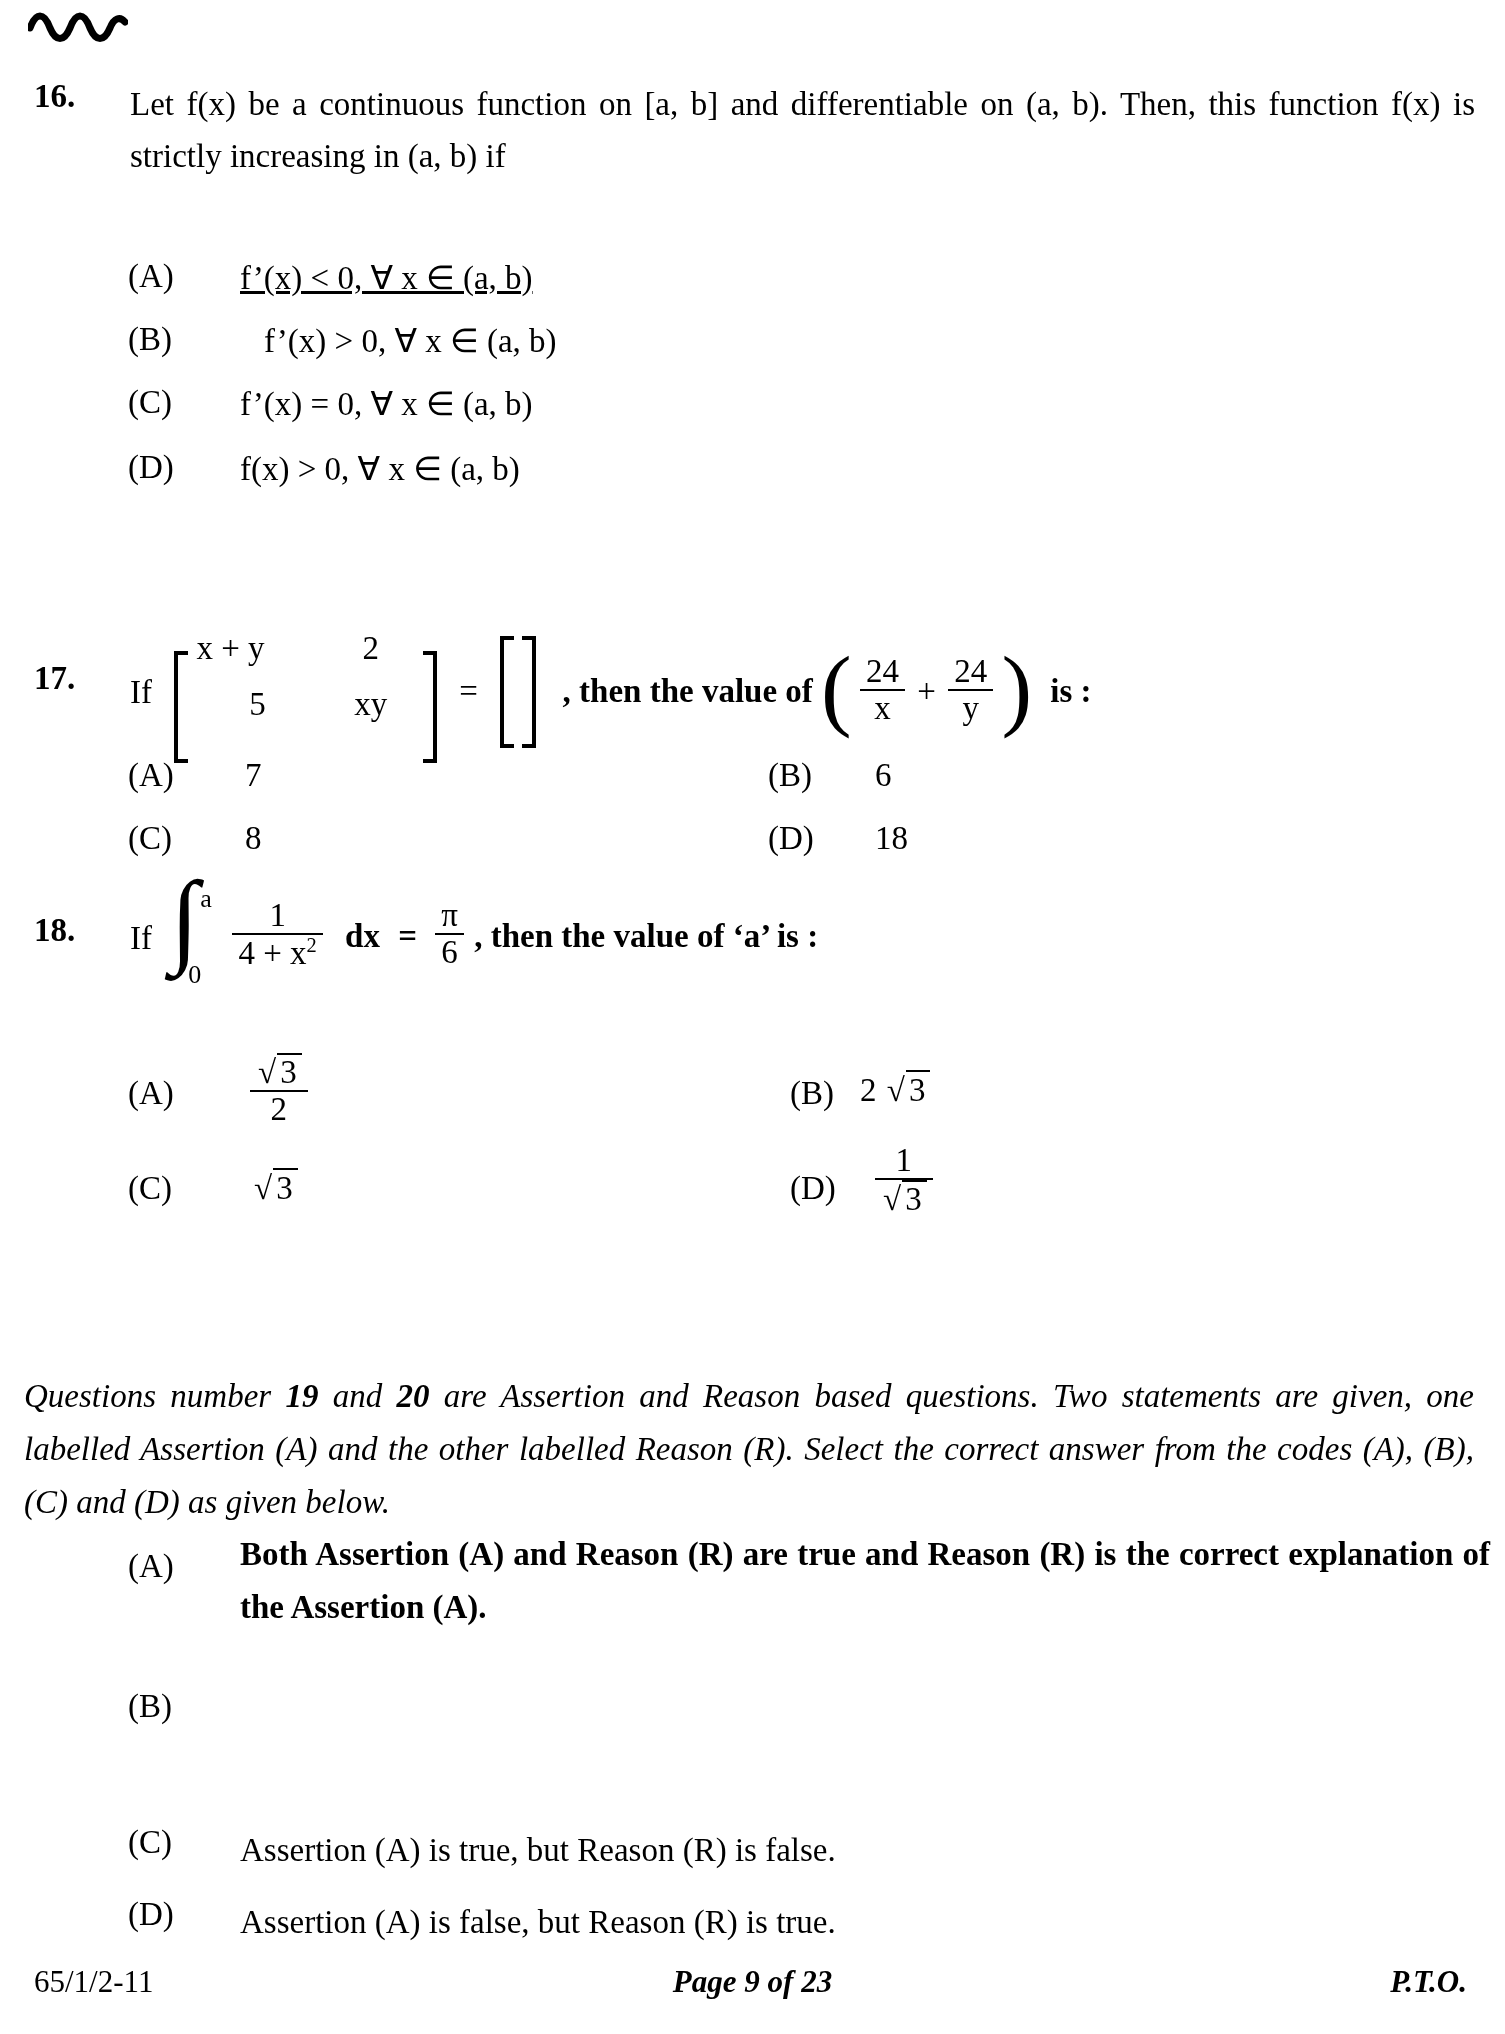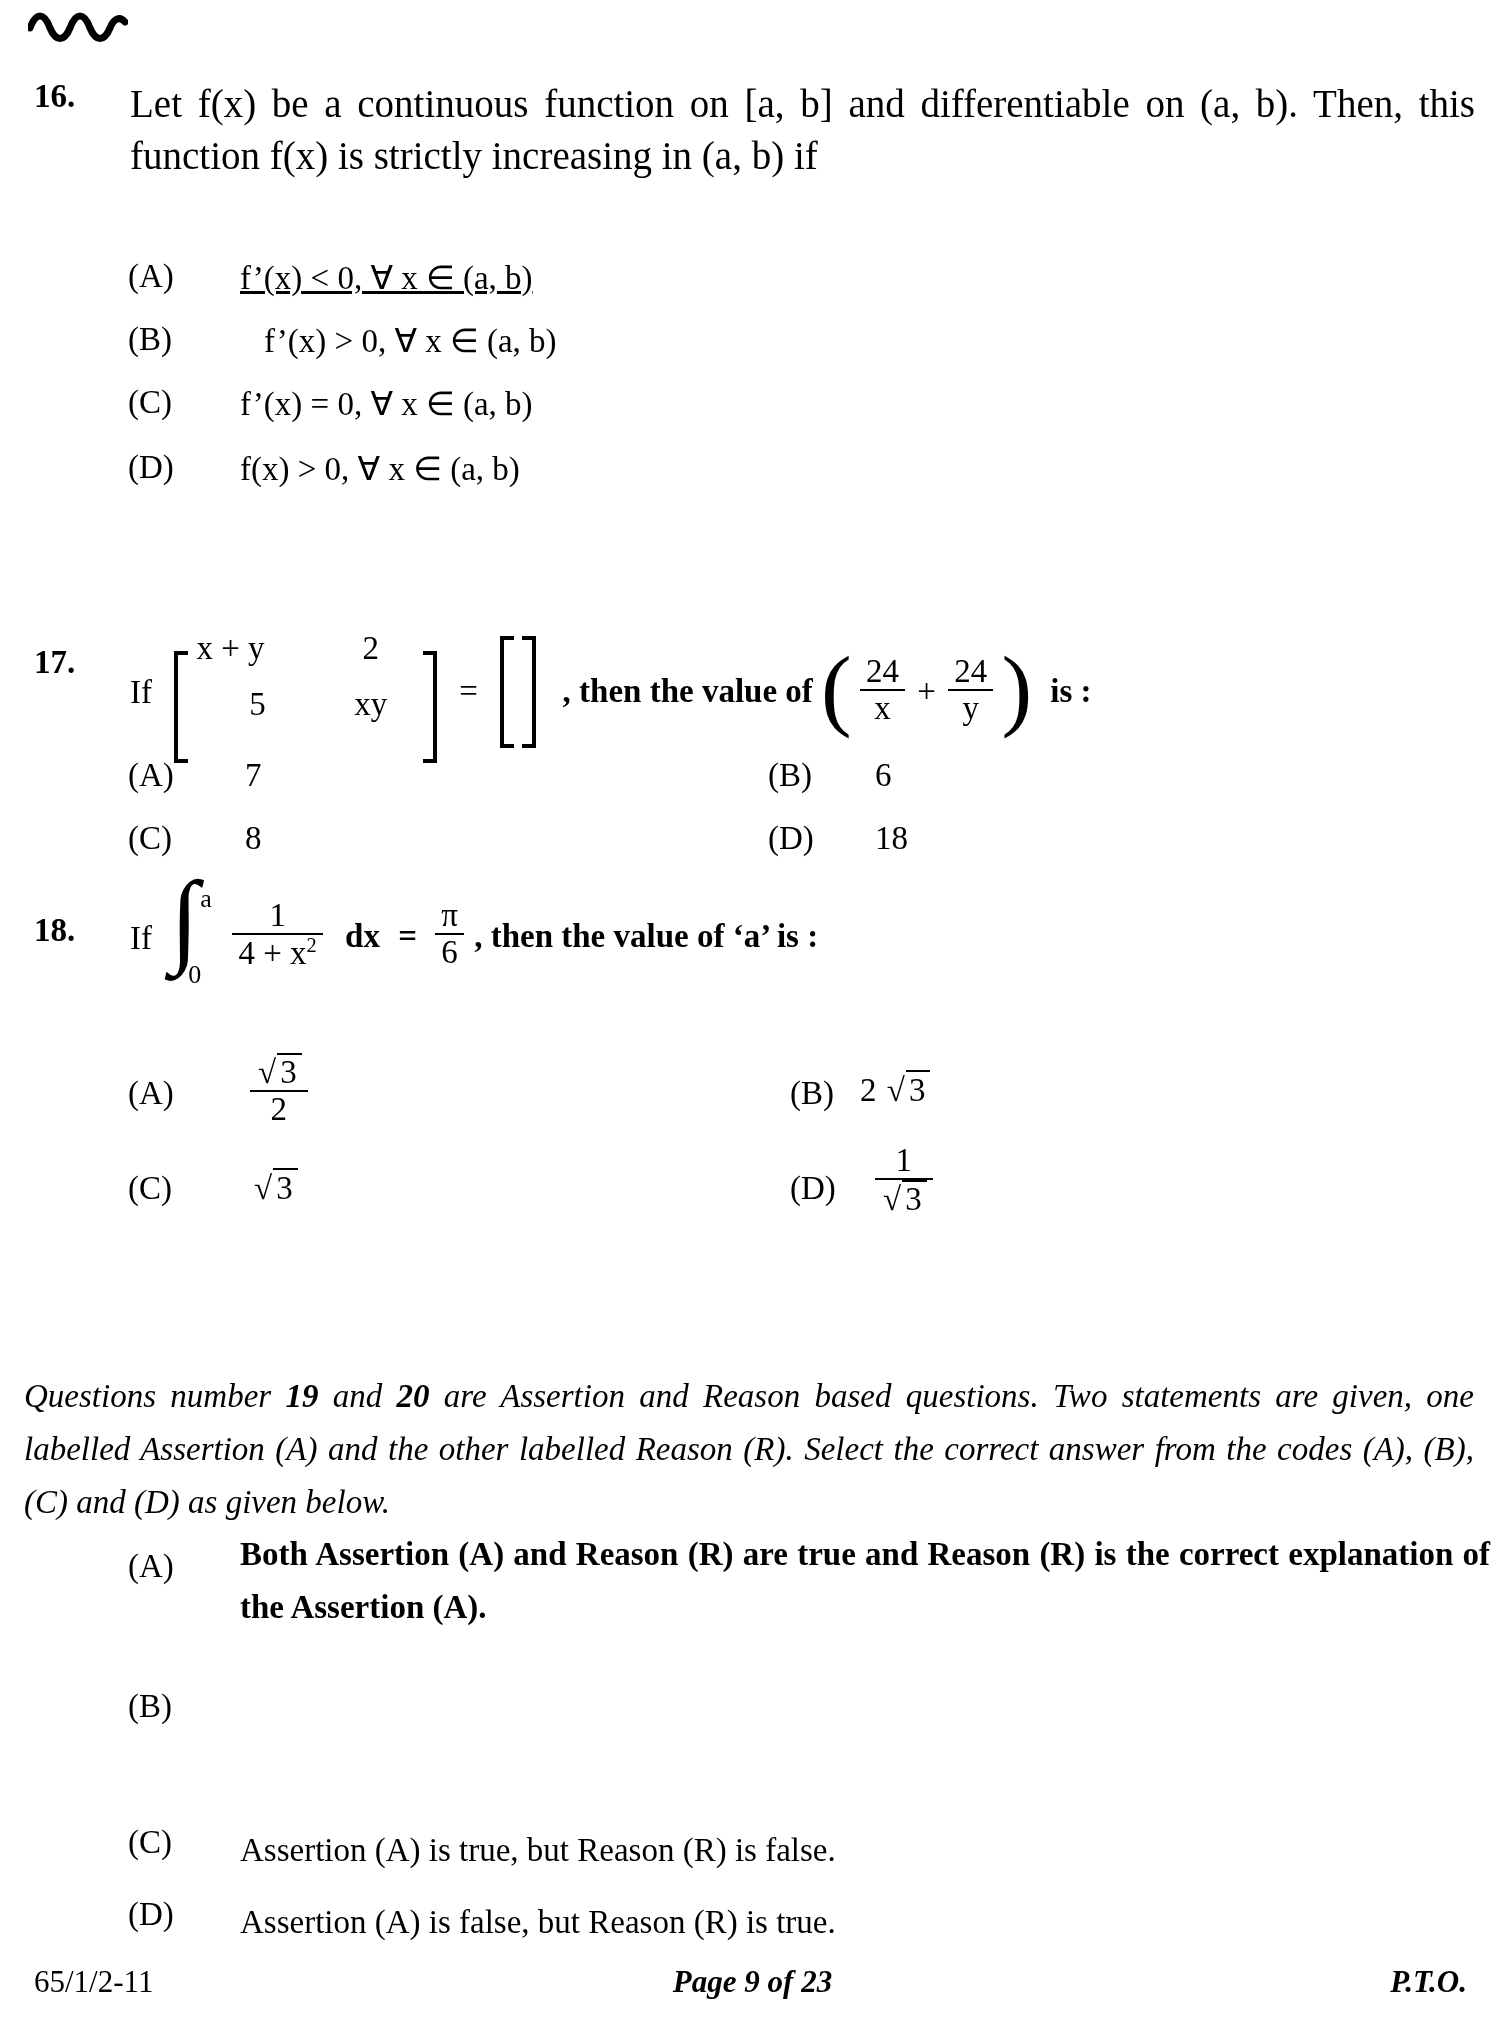--- a/index.html
+++ b/index.html
@@ -16,21 +16,21 @@
   
   .squiggle { position:absolute; left:28px; top:8px; }
 
   .qblock { position:absolute; left:0; width:1505px; }
   .qnum {
     position:absolute; left:34px; top:0;
     font-weight:bold; font-size:33px; letter-spacing:0px;
   }
   .qstem {
     position:absolute; left:130px; width:1345px;
-    font-size:39px; line-height:52px;
+    font-size:33px; line-height:52px;
     text-align:justify; text-justify:inter-word;
   }
   .optlabel { position:absolute; font-size:33px; }
   .optbody  { position:absolute; font-size:33px; }
 
   
   .frac { display:inline-block; vertical-align:middle; text-align:center; line-height:1.05; position:relative; top:-2px; }
   .frac .num { display:block; padding:0 6px; }
   .frac .den { display:block; padding:0 6px; border-top:2.4px solid #000; }
   .sqrt { display:inline-block; position:relative; padding-left:2px; }
@@ -96,21 +96,21 @@
     <div class="optbody" style="left:240px; top:243px;margin-left:24px;">f’(x) &gt; 0, ∀ x ∈ (a, b)</div>
 
     <div class="optlabel" style="left:128px; top:306px;">(C)</div>
     <div class="optbody" style="left:240px; top:306px;">f’(x) = 0, ∀ x ∈ (a, b)</div>
 
     <div class="optlabel" style="left:128px; top:371px;">(D)</div>
     <div class="optbody" style="left:240px; top:371px;">f(x) &gt; 0, ∀ x ∈ (a, b)</div>
   </div>
 
   <div class="qblock" style="top:620px;">
-    <div class="qnum" style="top:24px;">17.</div>
+    <div class="qnum" style="top:40px;">17.</div>
 
     <div style="position:absolute; left:130px; top:0; font-size:33px; white-space:nowrap;">
       <span style="display:inline-block; vertical-align:middle; position:relative; top:1px;">If</span>
 
       <span class="matrix" style="margin-left:10px;">
         <span class="brk l" style="height:112px;"><span class="stem"></span></span>
         <span class="rows">
           <span class="row">
             <span class="cell" style="width:122px; text-align:left;">x + y</span>
             <span class="cell" style="width:88px;">2</span>

